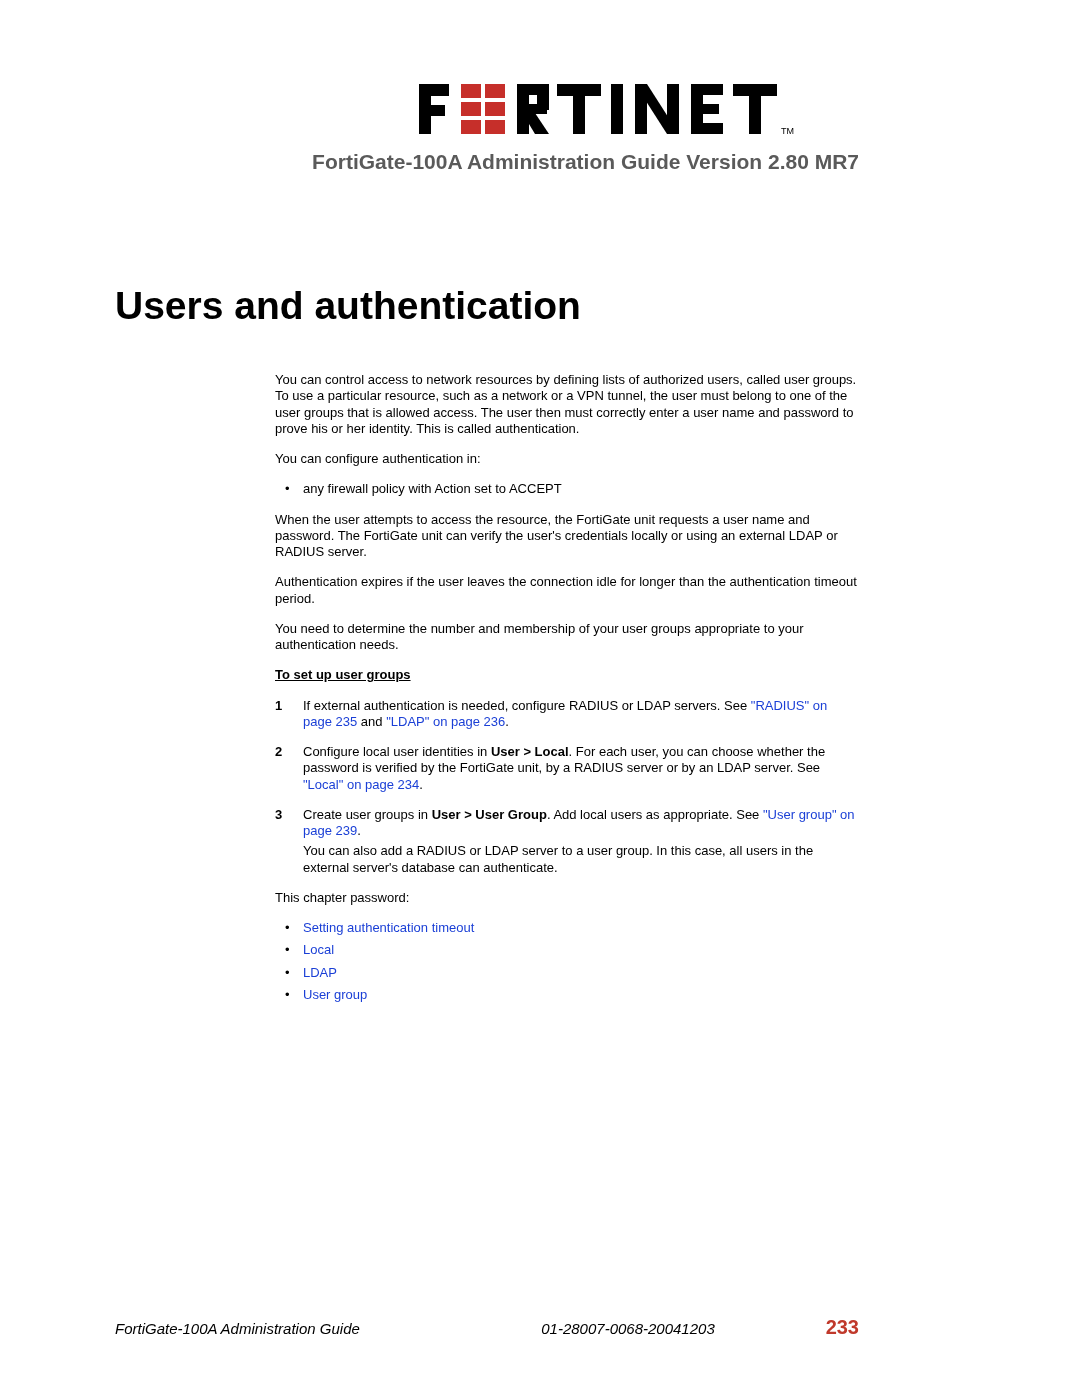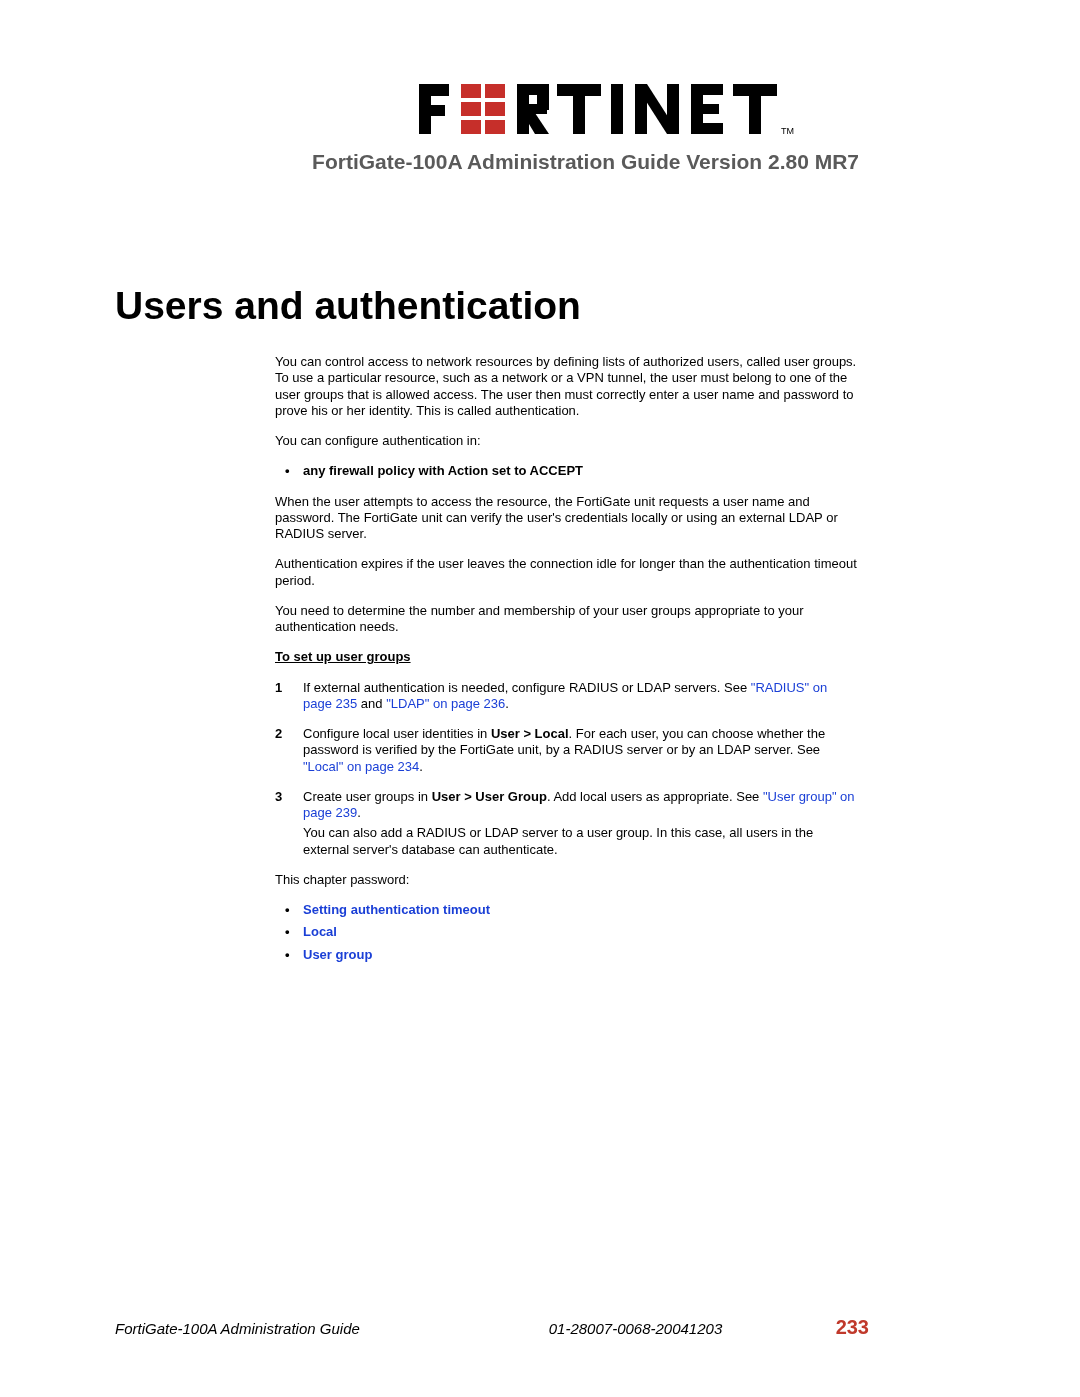--- a/index.html
+++ b/index.html
@@ -28,40 +28,39 @@
     font-weight: bold;
     font-size: 21px;
     color: #5a5a5a;
     margin-top: 6px;
   }
   .chapter-title {
     font-family: Arial, Helvetica, sans-serif;
     font-weight: bold;
     font-size: 39px;
     margin-top: 110px;
-    margin-bottom: 26px;
+    margin-bottom: 44px;
   }
   .body-block {
     margin-left: 160px;
     font-size: 13px;
     line-height: 1.25;
   }
   .body-block p {
     margin: 0 0 14px 0;
   }
   .bullets {
     list-style: none;
     padding: 0;
     margin: 0 0 14px 0;
   }
   .bullets li {
     position: relative;
     padding-left: 28px;
     margin-bottom: 6px;
-    font-weight: bold;
   }
   .bullets li::before {
     content: "•";
     position: absolute;
     left: 10px;
     top: 0;
   }
   .bold-h {
     font-weight: bold;
     margin: 0 0 10px 0;
@@ -85,21 +84,21 @@
   }
   .link {
     color: #1a3fd6;
   }
   .strong {
     font-weight: bold;
   }
   .footer {
     position: absolute;
     left: 115px;
-    right: 105px;
+    right: 115px;
     bottom: 58px;
     font-size: 15px;
     font-style: italic;
     display: flex;
     justify-content: space-between;
     align-items: baseline;
   }
   .footer .left {
     flex: 1;
     text-align: left;
@@ -209,20 +208,21 @@
         <span>Create user groups in </span><span class="strong">User &gt; User Group</span><span>. Add local users as appropriate. See </span><span class="link">"User group" on page 239</span><span>.</span>
         <div style="margin-top:4px">You can also add a RADIUS or LDAP server to a user group. In this case, all users in the external server's database can authenticate.</div>
       </li>
     </ol>
 
     <p>This chapter password:</p>
 
     <ul class="bullets">
       <li><span class="link">Setting authentication timeout</span></li>
       <li><span class="link">Local</span></li>
+      <li><span class="link">LDAP</span></li>
       <li><span class="link">User group</span></li>
     </ul>
   </div>
 
   <div class="footer">
     <span class="left">FortiGate-100A Administration Guide</span>
     <span class="mid">01-28007-0068-20041203</span>
     <span class="pagenum">233</span>
   </div>
 

